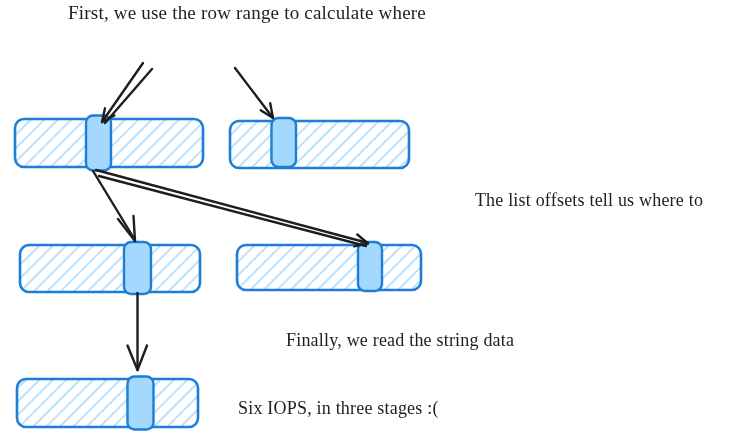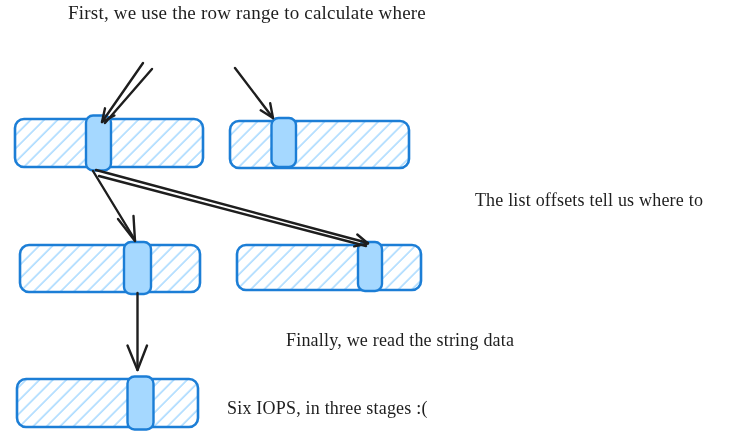--- a/index.html
+++ b/index.html
@@ -45,21 +45,21 @@
     font-size: 18px;
     line-height: 25px;
     text-align: center;
     letter-spacing: 0.2px;
     white-space: nowrap;
   }
   .note span { display: block; }
   .note-step1 { left: 0; top: 7; width: 494px; font-size: 19px; }
   .note-step2 { left: 426px; top: 188px; width: 326px; }
   .note-step3 { left: 240px; top: 328px; text-align: left; margin-left: 46px; }
-  .note-step4 { left: 227px; top: 396px; text-align: right; }
+  .note-step4 { left: 238px; top: 396px; text-align: right; }
 </style>
 </head>
 <body>
 
 <div class="canvas">
 
   <svg class="shapes" width="752" height="437" viewBox="0 0 752 437">
     <defs>
       <pattern id="hatch" width="9.5" height="9.5" patternUnits="userSpaceOnUse" patternTransform="rotate(45)">
         <line x1="2" y1="0" x2="2" y2="9.5" stroke="#a5d8ff" stroke-width="1.5"></line>

